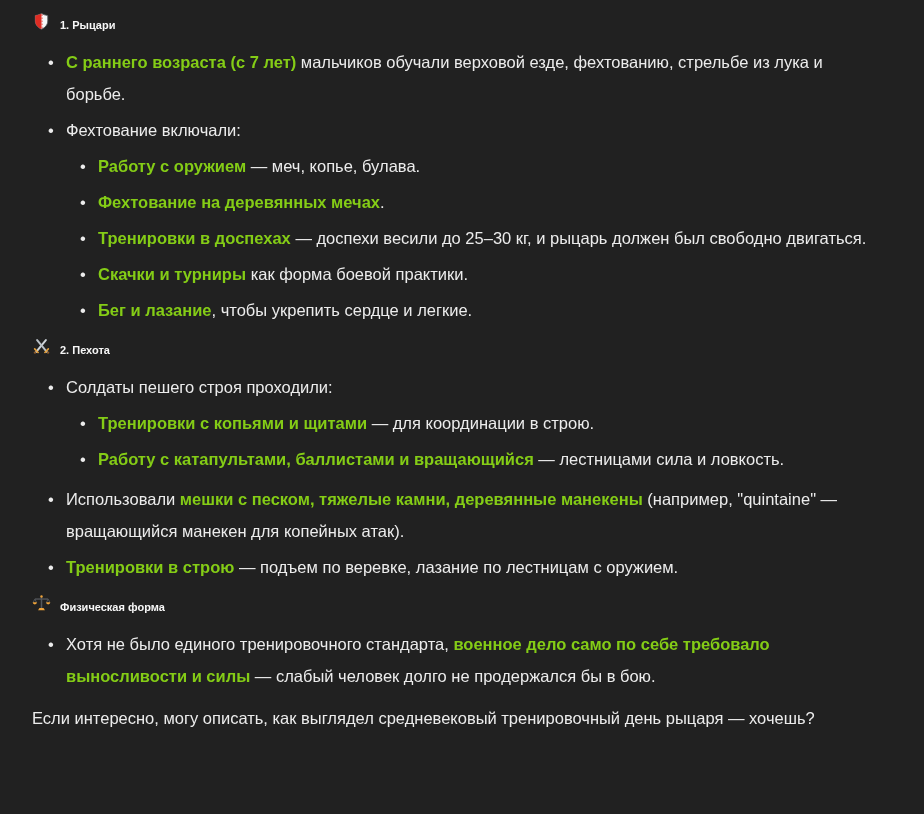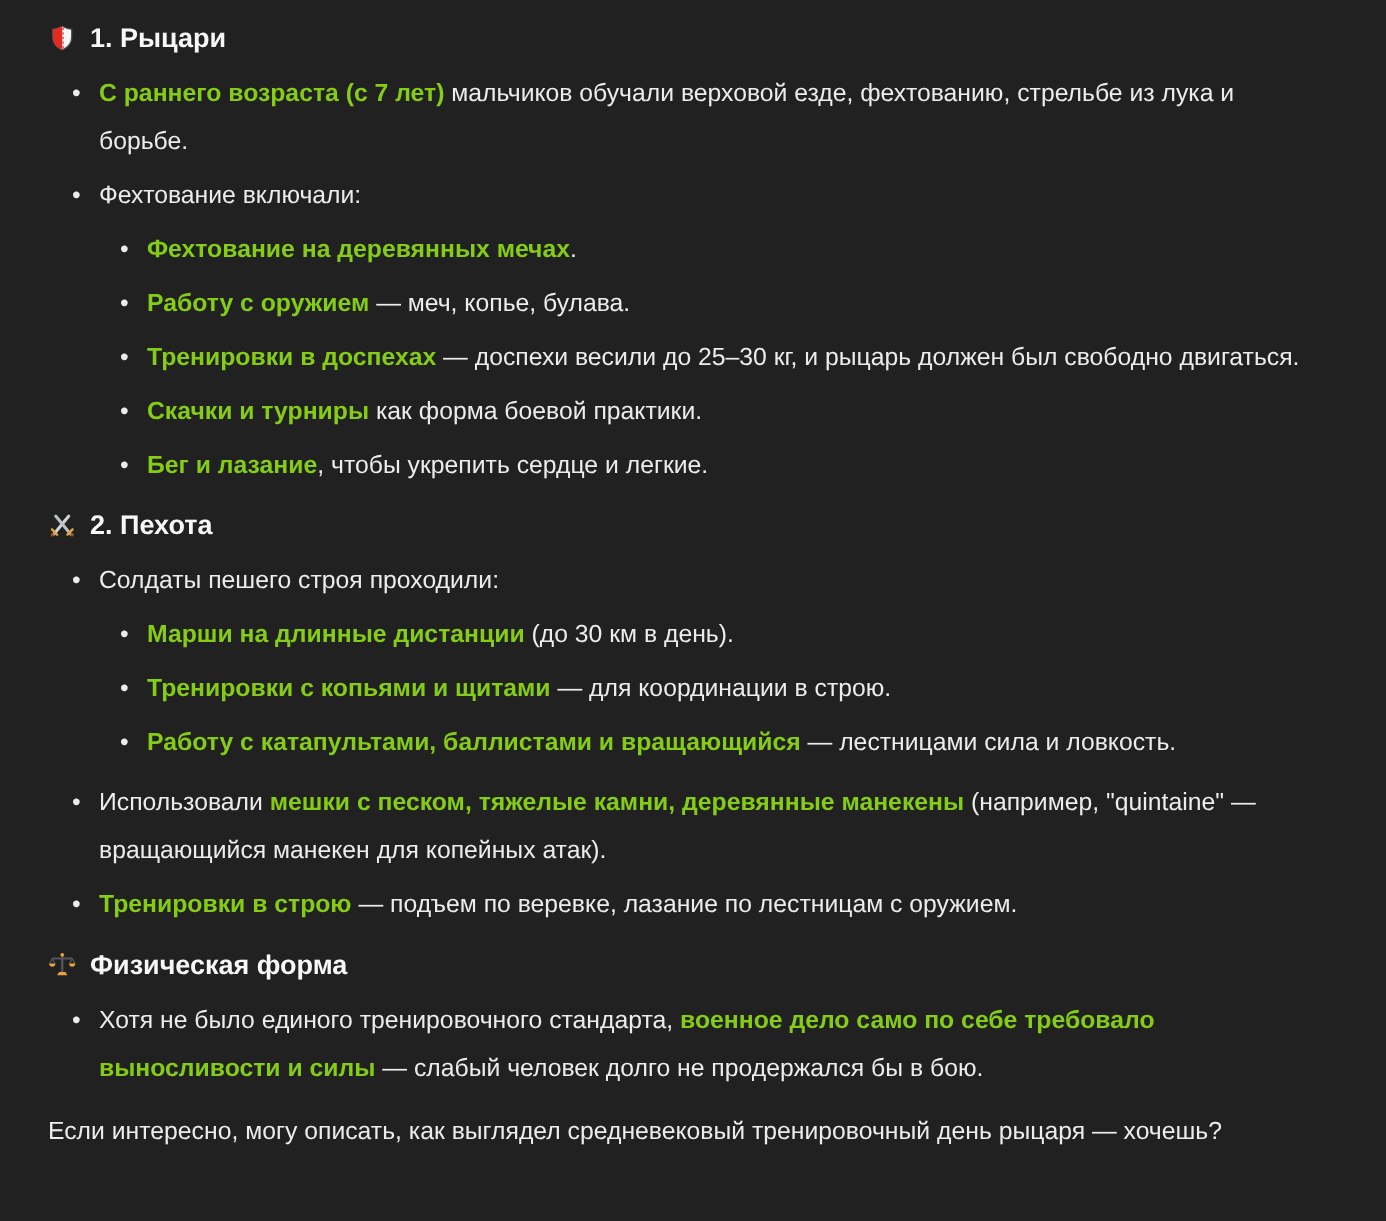--- a/index.html
+++ b/index.html
@@ -11,23 +11,22 @@
     overflow: hidden;
     background: #212121;
     color: #ececec;
     font-family: "Liberation Sans", "DejaVu Sans", sans-serif;
     font-size: 16.5px;
     line-height: 32px;
   }
   section { margin: 0; }
   h3.h {
     display: flex;
-    align-items: center;
     gap: 9px;
-    font-size: 18px;
+    font-size: 11px;
     line-height: 26px;
     font-weight: 700;
     color: #f7f7f7;
     margin: 11px 0 8px;
   }
   section:first-child h3.h { margin-top: 0; }
   .icon { width: 19px; height: 19px; display: inline-flex; flex: none; }
   .icon svg { width: 19px; height: 19px; display: block; }
   ul {
     list-style: none;
@@ -60,22 +59,22 @@
             <path d="M10 1.6C7.9 2.8 5.6 3.5 3.4 3.7v5.6c0 4.2 2.7 7.2 6.6 8.9V1.6Z" fill="#df2c23"></path>
             <line x1="10.6" y1="2.6" x2="10.6" y2="17" stroke="#df2c23" stroke-width="0.8" stroke-dasharray="1.6 1.6"></line>
           </svg>
         </span>
         <span>1. Рыцари</span>
       </h3>
       <div>
           <ul>
             <li><strong>С раннего возраста (с 7 лет)</strong><span> мальчиков обучали верховой езде, фехтованию, стрельбе из лука и борьбе.</span></li>
             <li><span>Фехтование включали:</span><ul>
+                <li><strong>Работу с оружием</strong><span> — меч, копье, булава.</span></li>
                 <li><strong>Фехтование на деревянных мечах</strong><span>.</span></li>
-                <li><strong>Работу с оружием</strong><span> — меч, копье, булава.</span></li>
                 <li><strong>Тренировки в доспехах</strong><span> — доспехи весили до 25–30 кг, и рыцарь должен был свободно двигаться.</span></li>
                 <li><strong>Скачки и турниры</strong><span> как форма боевой практики.</span></li>
                 <li><strong>Бег и лазание</strong><span>, чтобы укрепить сердце и легкие.</span></li>
               </ul></li>
           </ul>
         </div>
     </section>
 
     <section>
       <h3 class="h">
@@ -89,21 +88,20 @@
               <circle cx="3.1" cy="16.4" r="1.25" fill="#8a5a2b"></circle>
               <circle cx="16.9" cy="16.4" r="1.25" fill="#8a5a2b"></circle>
             </g>
           </svg>
         </span>
         <span>2. Пехота</span>
       </h3>
       <div>
           <ul>
             <li><span>Солдаты пешего строя проходили:</span><ul>
-                <li><strong>Марши на длинные дистанции</strong><span> (до 30 км в день).</span></li>
                 <li><strong>Тренировки с копьями и щитами</strong><span> — для координации в строю.</span></li>
                 <li><strong>Работу с катапультами, баллистами и вращающийся</strong><span> — лестницами сила и ловкость.</span></li>
               </ul></li>
           </ul>
         </div>
     </section>
 
     <section>
       <div>
           <ul>

